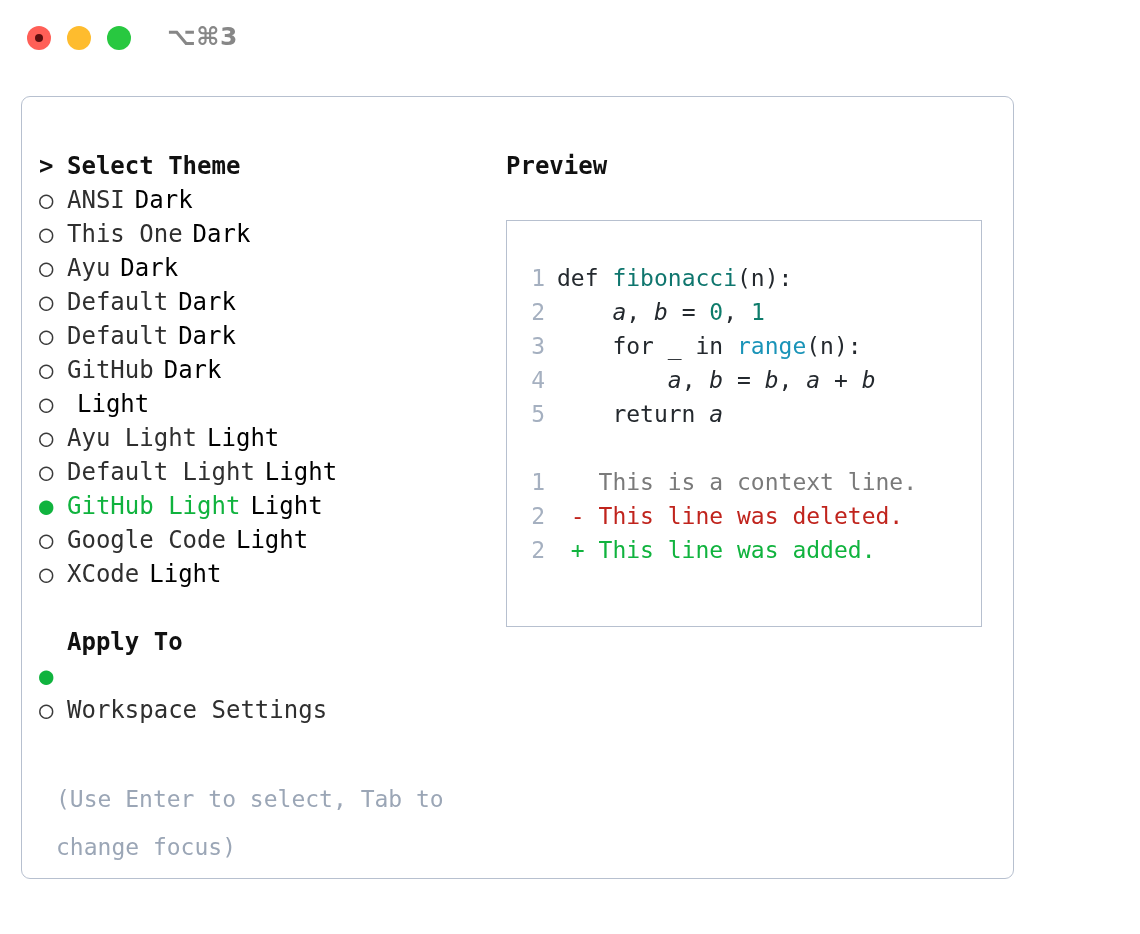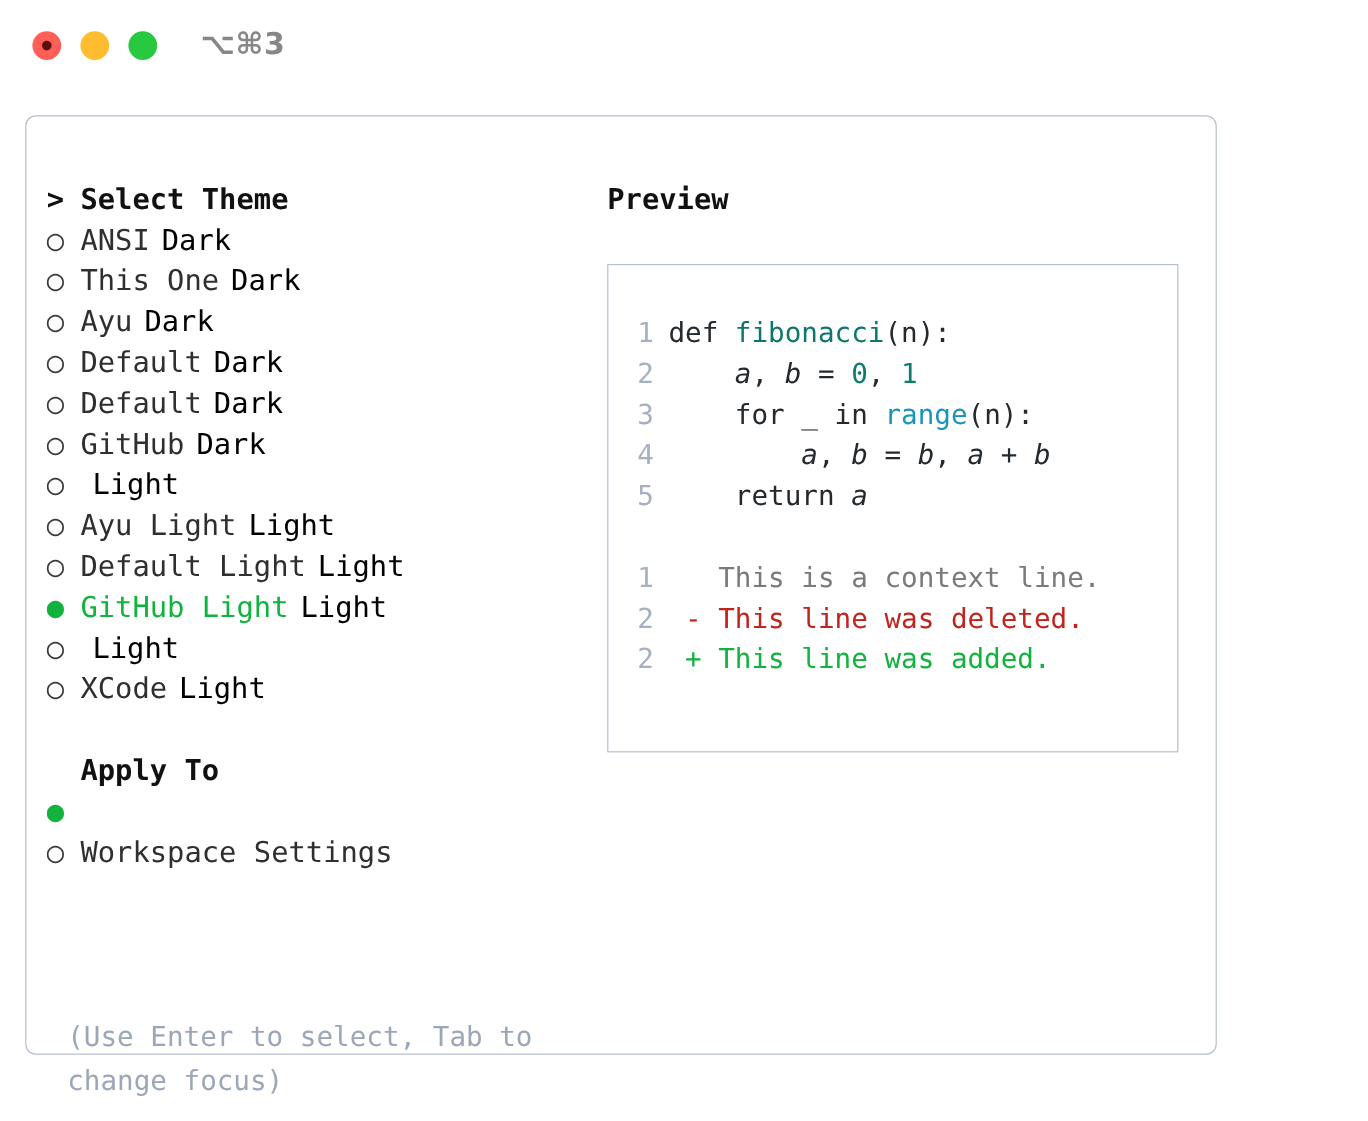--- a/index.html
+++ b/index.html
@@ -138,24 +138,24 @@
   .spacer-row { height: 34px; }
 
   .section-head {
     font-weight: bold;
     color: #111111;
   }
 
   .hint {
     position: absolute;
     left: 17px;
-    top: 698px;
+    top: 626px;
     width: 410px;
     font-size: 23px;
-    line-height: 36px;
+    line-height: 48px;
     color: #9ba6b6;
     white-space: normal;
   }
 
   
   .right-col {
     position: absolute;
     left: 484px;
     top: 52px;
     width: 490px;
@@ -229,21 +229,21 @@
             <div class="row"><span class="marker radio-off">○</span><span class="item-label">ANSI</span><span class="item-tag">Dark</span></div>
             <div class="row"><span class="marker radio-off">○</span><span class="item-label">This One</span><span class="item-tag">Dark</span></div>
             <div class="row"><span class="marker radio-off">○</span><span class="item-label">Ayu</span><span class="item-tag">Dark</span></div>
             <div class="row"><span class="marker radio-off">○</span><span class="item-label">Default</span><span class="item-tag">Dark</span></div>
             <div class="row"><span class="marker radio-off">○</span><span class="item-label">Default</span><span class="item-tag">Dark</span></div>
             <div class="row"><span class="marker radio-off">○</span><span class="item-label">GitHub</span><span class="item-tag">Dark</span></div>
             <div class="row"><span class="marker radio-off">○</span><span class="item-tag">Light</span></div>
             <div class="row"><span class="marker radio-off">○</span><span class="item-label">Ayu Light</span><span class="item-tag">Light</span></div>
             <div class="row"><span class="marker radio-off">○</span><span class="item-label">Default Light</span><span class="item-tag">Light</span></div>
             <div class="row"><span class="marker radio-on">●</span><span class="item-label selected">GitHub Light</span><span class="item-tag">Light</span></div>
-            <div class="row"><span class="marker radio-off">○</span><span class="item-tag">Light</span></div>
+            <div class="row"><span class="marker radio-off">○</span><span class="item-label">Google Code</span><span class="item-tag">Light</span></div>
             <div class="row"><span class="marker radio-off">○</span><span class="item-label">XCode</span><span class="item-tag">Light</span></div>
           </div>
 
         <div class="row spacer-row"></div>
 
         <div class="row section-head">
           <span class="marker blank">&nbsp;</span>
           <span>Apply To</span>
         </div>
 

